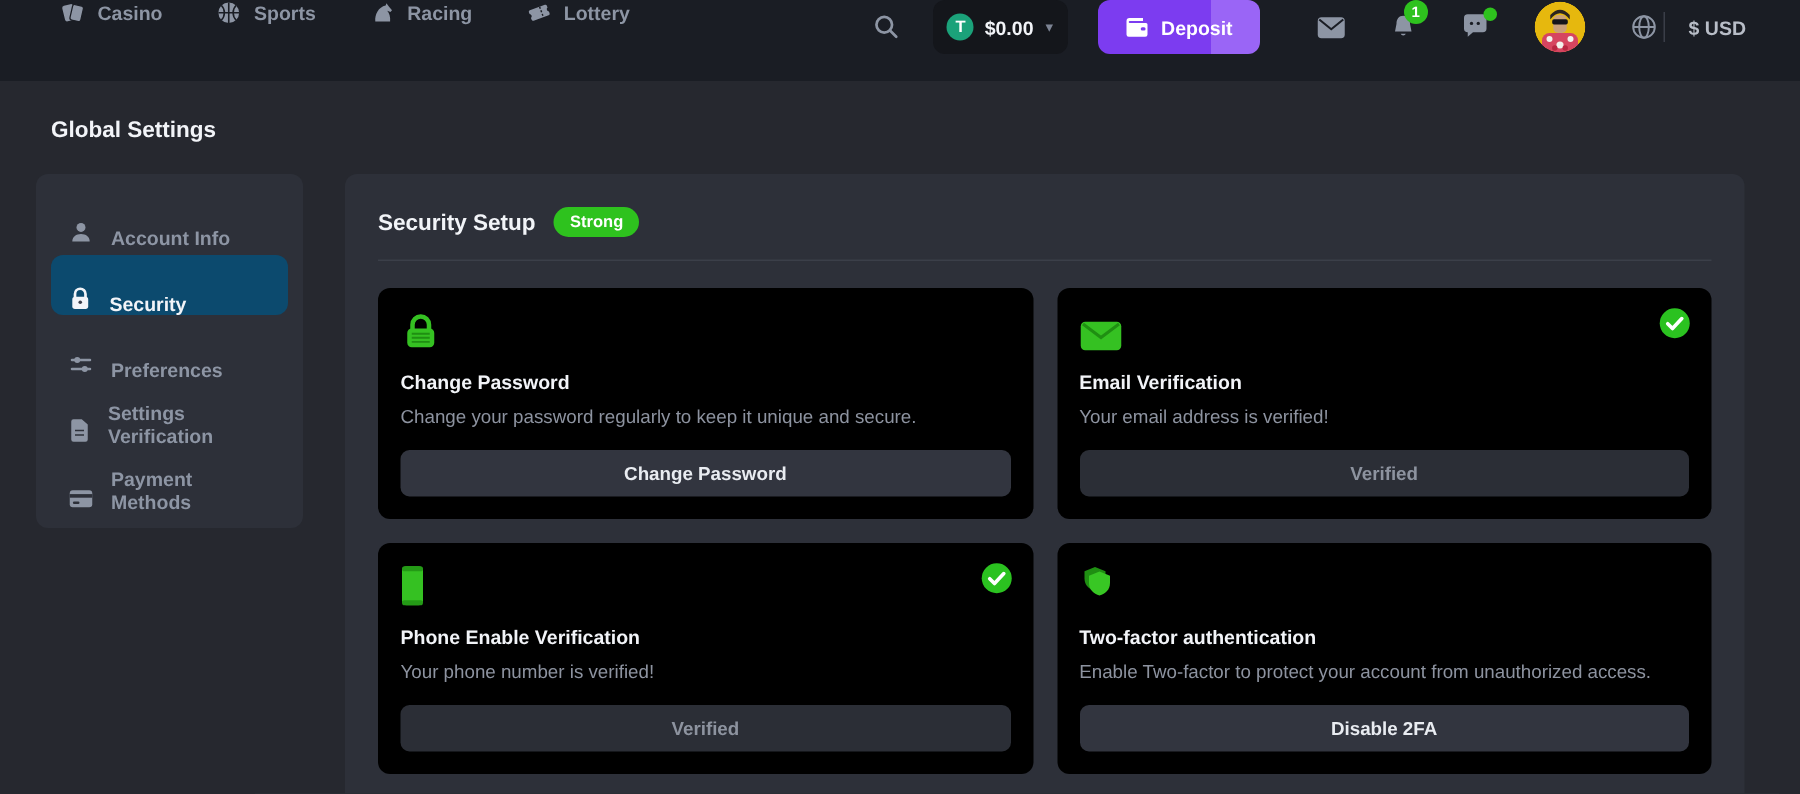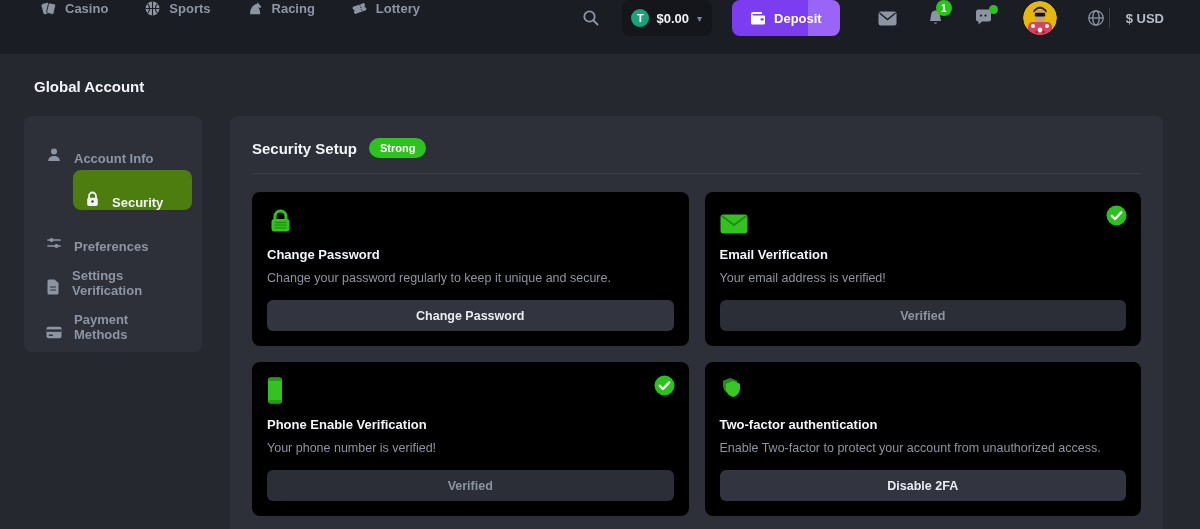--- a/index.html
+++ b/index.html
@@ -50,21 +50,21 @@
   .page { padding:24px 37px 0 24px; }
   .page-heading { font-size:15px; font-weight:bold; color:#f2f4f8; margin-left:10px; }
   .layout { display:flex; margin-top:21px; align-items:flex-start; }
   
   .sidebar { width:178px; background:#2d3039; border-radius:8px; padding:10px 10px; flex-shrink:0; }
   .side-item {
     display:flex; align-items:flex-end; gap:12px; height:40px; padding:0 12px; border-radius:8px;
     color:#8d95a4; font-size:13px; font-weight:600; cursor:pointer; margin-bottom:4px;
   }
   .side-item:last-child { margin-bottom:0; }
-  .side-item.active { background:#4d7c0f; color:#f2f4f8;margin-left:39px; }
+  .side-item.active { background:#0c4a6e; color:#f2f4f8; }
   .side-item svg { flex-shrink:0; }
   
   .content { flex:1; background:#2d3039; border-radius:8px; margin-left:28px; padding:22px 22px 25px; }
   .content-header { display:flex; align-items:center; gap:12px; }
   .content-title { font-size:15px; font-weight:bold; color:#f2f4f8; }
   .strength-badge { background:#2ec21e; color:#fff; font-size:11px; font-weight:bold;
     padding:4px 11px; border-radius:999px; }
   .content-divider { height:1px; background:#3b3f49; margin-top:15px; }
   .cards-grid { display:grid; grid-template-columns:1fr 1fr; gap:16px; margin-top:18px; }
   .card { background:#000000; border-radius:8px; padding:14px 15px 15px; position:relative; min-height:150px; }
@@ -199,21 +199,21 @@
             <path d="M1.8 9 h14.4"></path>
           </svg>
       </span>
     </div>
     <span class="nav-divider"></span>
     <span class="currency-label">$ USD</span>
   </div>
 </div>
 
 <div class="page">
-  <div class="page-heading">Global Account</div>
+  <div class="page-heading">Global Settings</div>
 
   <div class="layout">
 
     <div class="sidebar">
       <div class="side-item">
         <span>
           <svg width="16" height="16" viewBox="0 0 16 16" fill="currentColor">
               <circle cx="8" cy="4.6" r="3"></circle>
               <path d="M2.2 14 c0-3.2 2.6-5 5.8-5 s5.8 1.8 5.8 5 Z"></path>
             </svg>

